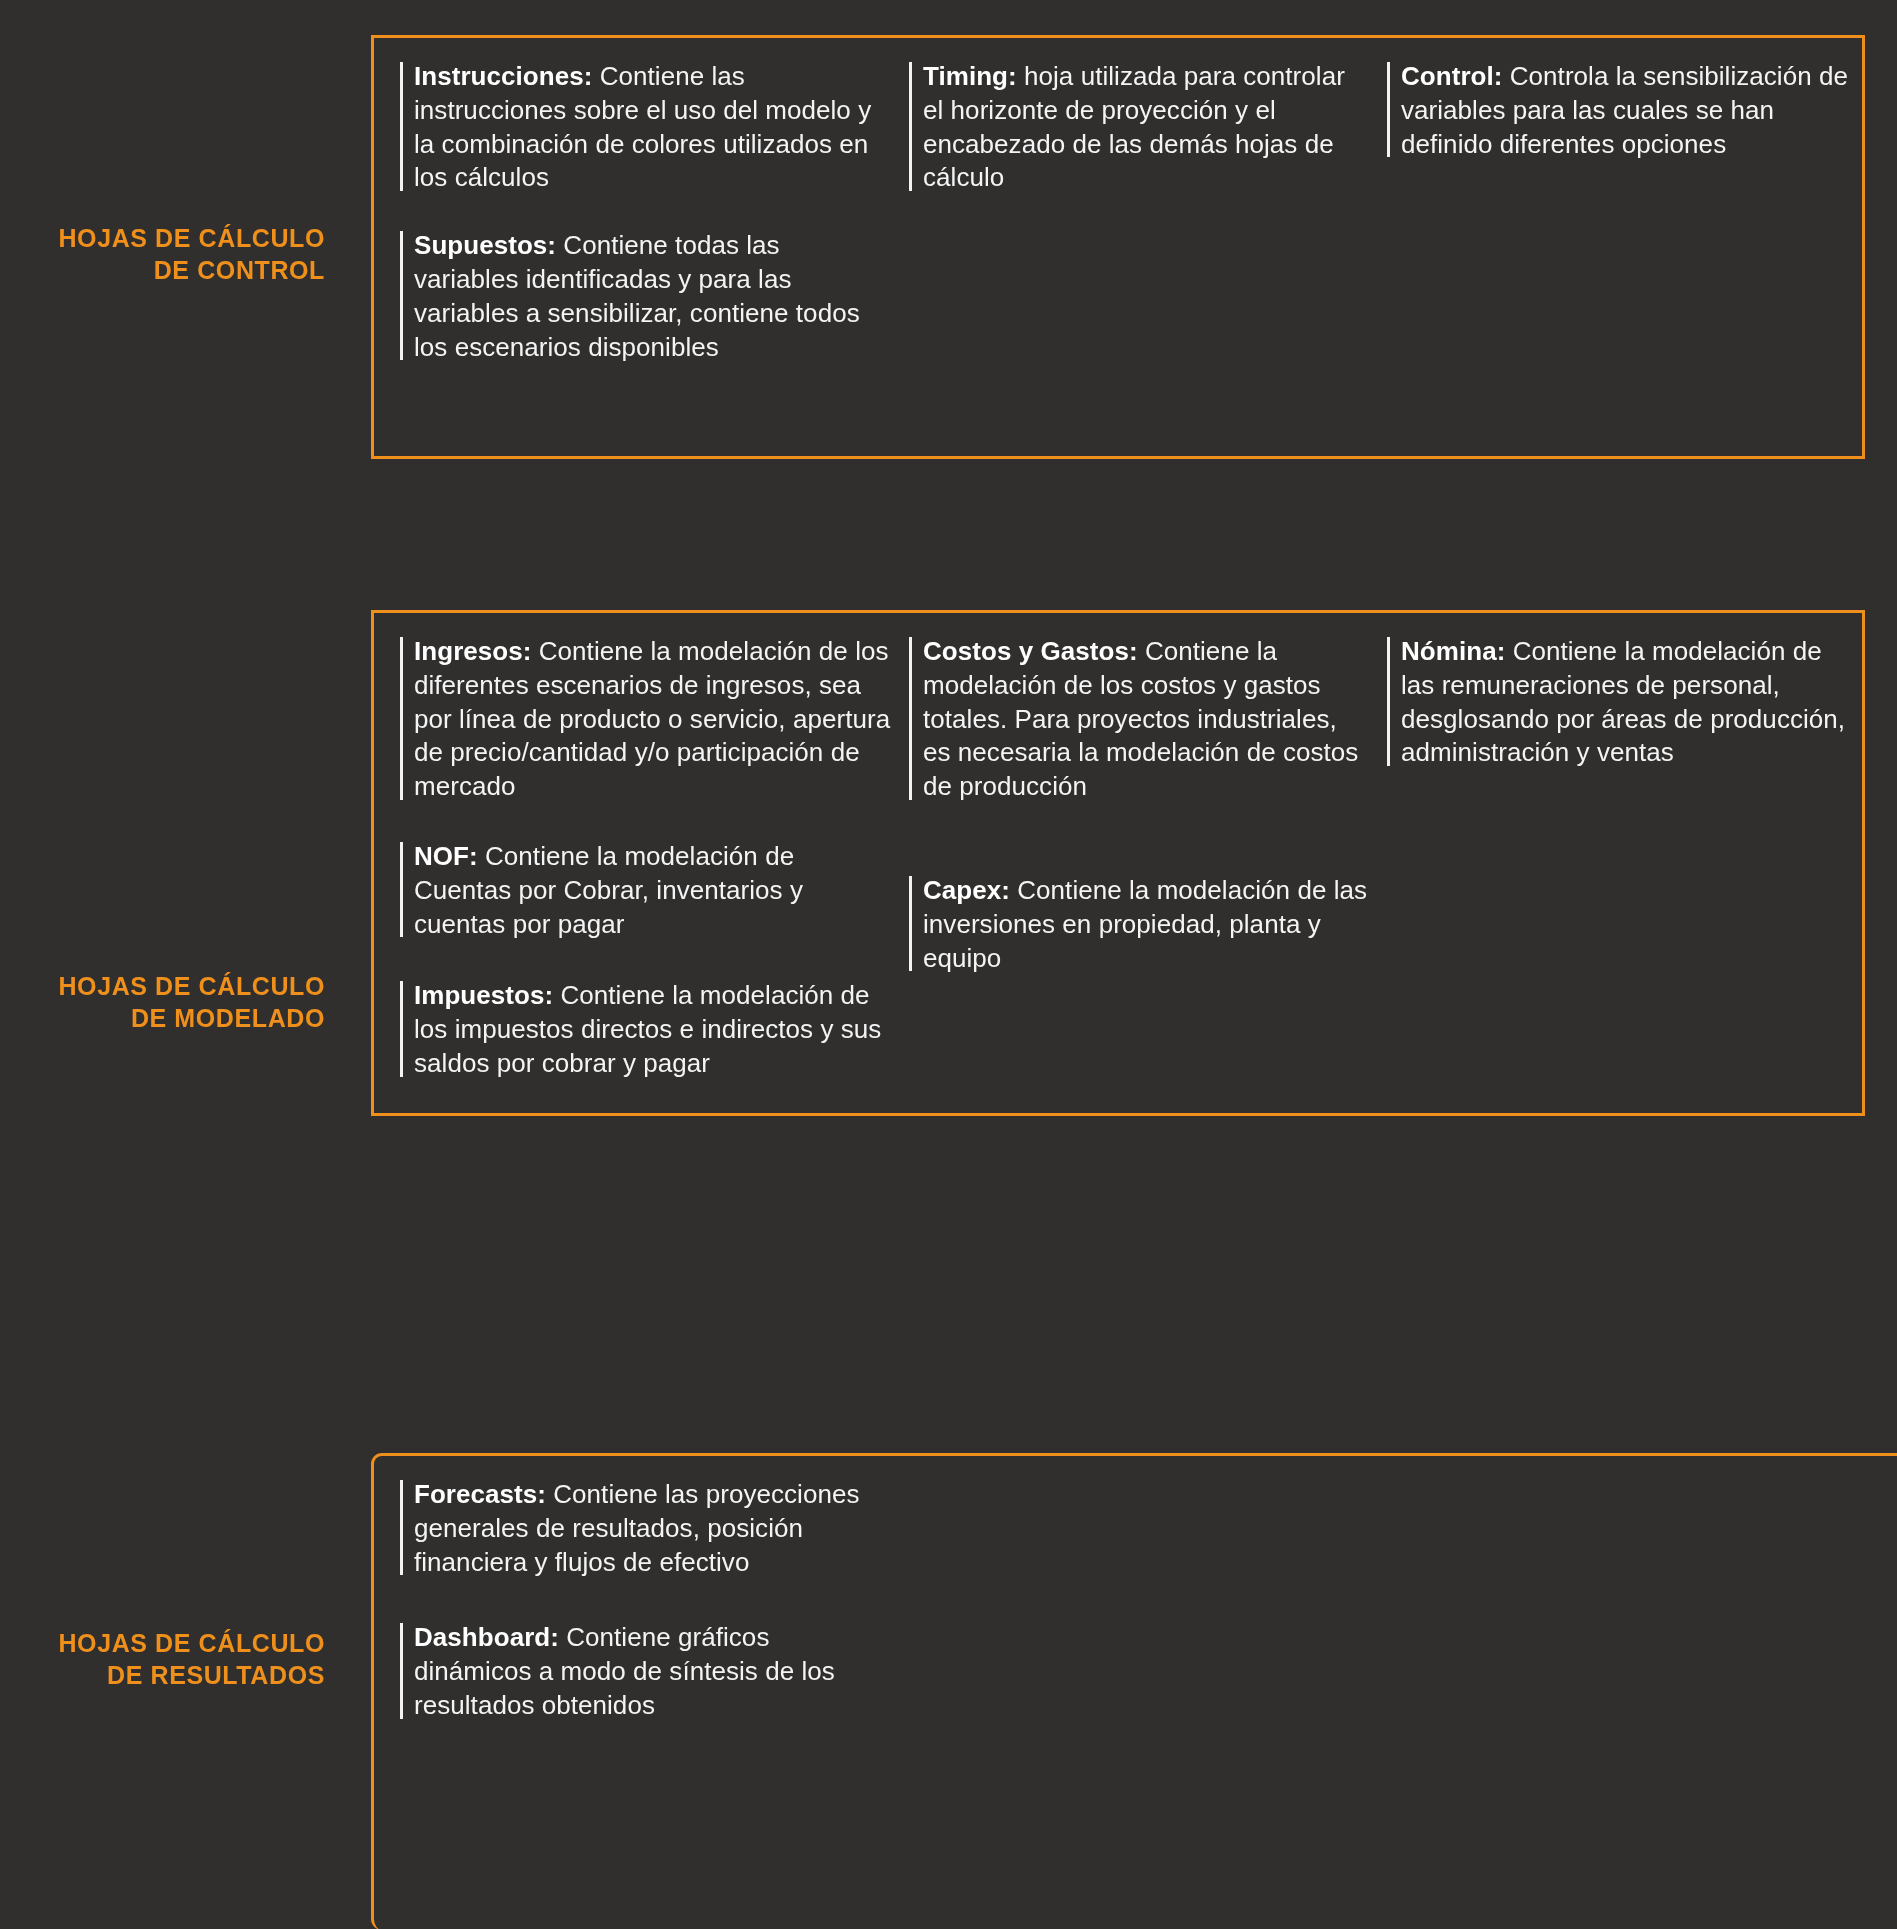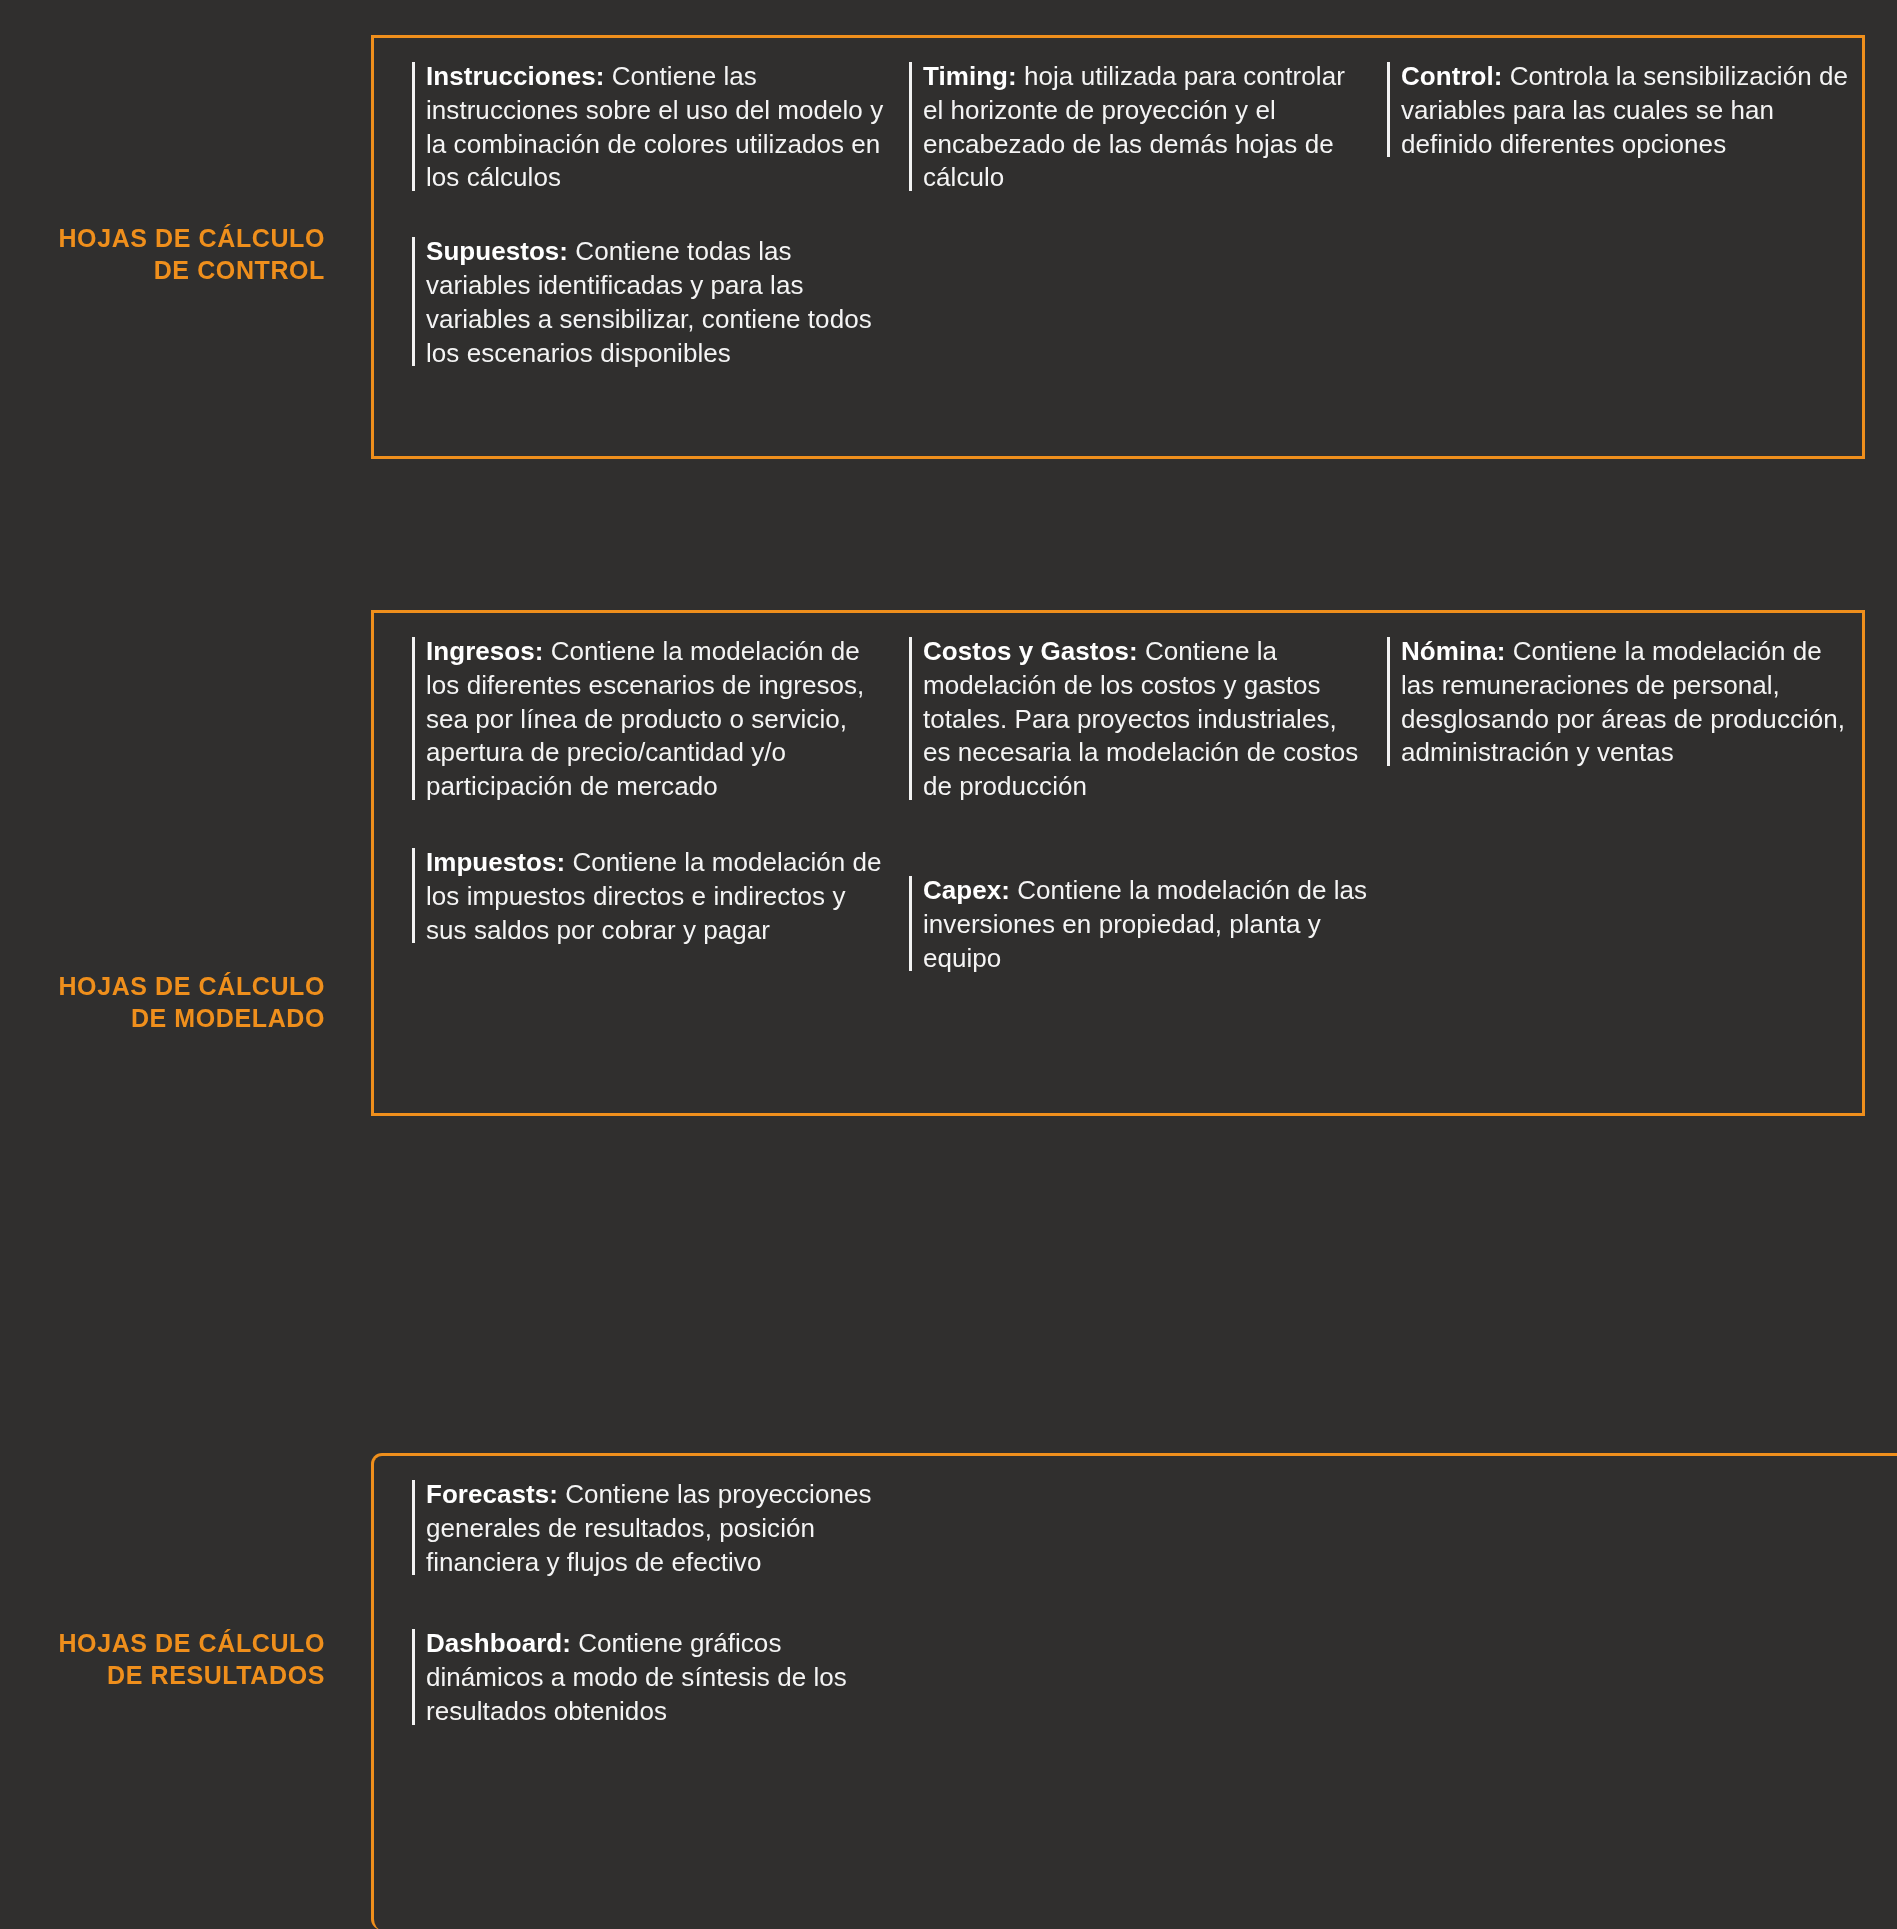--- a/index.html
+++ b/index.html
@@ -39,21 +39,21 @@
     box-sizing: border-box;
     display: flex;
     flex-direction: row;
     padding: 0;
   }
   .panel-col {
     display: flex;
     flex-direction: column;
     box-sizing: border-box;
   }
-  .col-1 { width: 517px; padding-left: 38px; padding-top: 22px; gap: 6px; }
+  .col-1 { width: 517px; padding-left: 26px; padding-top: 22px; }
   .col-2 { width: 478px; padding-left: 18px; padding-top: 22px; }
   .col-3 { width: 488px; padding-left: 18px; padding-top: 22px; }
 
   .item {
     position: relative;
     padding-left: 14px;
     margin-bottom: 30px;
     box-sizing: border-box;
   }
   .item::before {
@@ -125,20 +125,25 @@
   </div>
 
   <div class="panel" style="left:371px; top:610px; width:1494px; height:506px;">
 
     <div class="panel-col col-1">
       <div class="item" style="margin-bottom:36px;">
         <p>
           <span class="term">Ingresos:</span><span> Contiene la modelación de los diferentes escenarios de ingresos, sea por línea de producto o servicio, apertura de precio/cantidad y/o participación de mercado</span>
         </p>
       </div>
+      <div class="item" style="margin-bottom:38px;">
+        <p>
+          <span class="term">NOF:</span><span> Contiene la modelación de Cuentas por Cobrar, inventarios y cuentas por pagar</span>
+        </p>
+      </div>
       <div class="item">
         <p>
           <span class="term">Impuestos:</span><span> Contiene la modelación de los impuestos directos e indirectos y sus saldos por cobrar y pagar</span>
         </p>
       </div>
     </div>
 
     <div class="panel-col col-2">
       <div class="item" style="margin-bottom:70px;">
         <p>

